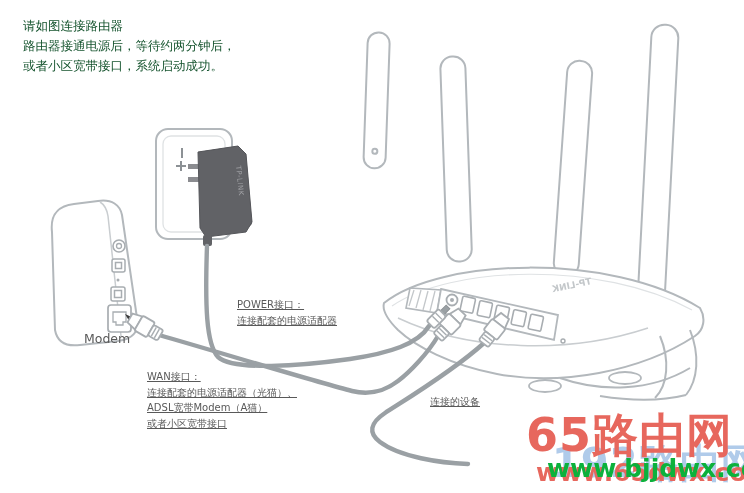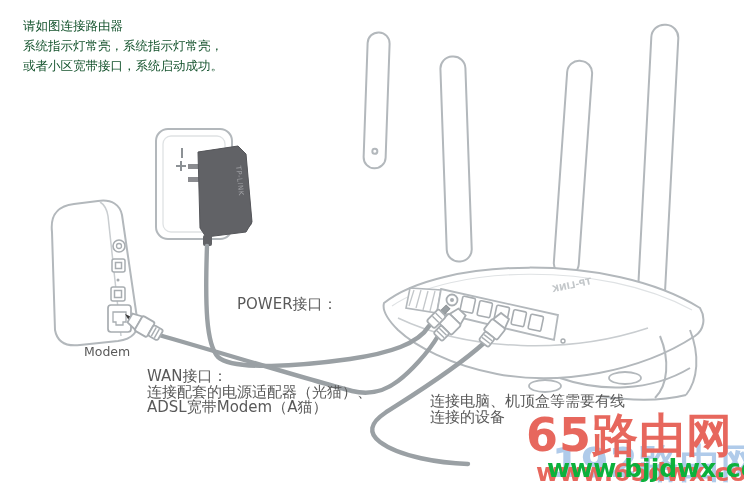--- a/index.html
+++ b/index.html
@@ -4,23 +4,23 @@
 <style>
   html,body{margin:0;padding:0;background:#ffffff;}
   #stage{
     position:relative;width:744px;height:493px;overflow:hidden;
     background:#ffffff;
     font-family:"DejaVu Sans","Liberation Sans",sans-serif;
   }
   #art{position:absolute;left:0;top:0;width:744px;height:493px;}
   .txt{position:absolute;color:#595959;}
   .intro{left:23px;top:16px;font-size:12.5px;line-height:20px;color:#14532d;}
-  .lbl{font-size:15px;line-height:15.5px;color:#595959;}
+  .lbl{font-size:10px;line-height:15.5px;color:#595959;text-decoration:underline;}
   .lbl .t{display:block;}
-  .modem-label{left:84px;top:344px;font-size:12.5px;color:#595959;}
+  .modem-label{left:84px;top:331px;font-size:12.5px;color:#595959;}
   .power-label{left:237px;top:297px;}
   .wan-label{left:147px;top:369px;}
   .lan-label{left:430px;top:394px;}
   .wm{position:absolute;font-weight:bold;line-height:1;white-space:nowrap;}
   .wm-blue{left:552px;top:443px;font-size:40px;color:#b0cbea;letter-spacing:1px;}
   .wm-red-title{left:526px;top:412px;font-size:46px;color:#e7675d;letter-spacing:1px;}
   .wm-red-url{left:536px;top:460px;font-size:25px;color:#e7675d;}
   .wm-green-url{left:547px;top:456px;font-size:25px;color:#0cb13c;}
 </style>
 </head>
@@ -155,38 +155,39 @@
     </g>
 
     <use href="#rj45" xlink:href="#rj45" transform="translate(130,318) rotate(30)"></use>
     <use href="#rj45" xlink:href="#rj45" transform="translate(462,312) rotate(134)"></use>
     <use href="#rj45" xlink:href="#rj45" transform="translate(505,316) rotate(128)"></use>
     <use href="#barrel" xlink:href="#barrel" transform="translate(448,307) rotate(135)"></use>
   </svg>
 
   <div class="txt intro">
     <div>请如图连接路由器</div>
-    <div>系统指示灯常亮，系统指示灯常亮，</div>
+    <div>路由器接通电源后，等待约两分钟后，</div>
     <div>或者小区宽带接口，系统启动成功。</div>
   </div>
 
   <div class="txt modem-label">Modem</div>
 
   <div class="txt lbl power-label">
     <span class="t">POWER接口：</span>
+    <span class="t">连接配套的电源适配器</span>
   </div>
 
   <div class="txt lbl wan-label">
     <span class="t">WAN接口：</span>
     <span class="t">连接配套的电源适配器（光猫）、</span>
     <span class="t">ADSL宽带Modem（A猫）</span>
+    <span class="t">或者小区宽带接口</span>
   </div>
 
   <div class="txt lbl lan-label">
-    <span class="t">连接电脑、机顶盒等需要有线</span>
     <span class="t">连接的设备</span>
   </div>
 
   <div class="wm wm-blue">192路由网</div>
   <div class="wm wm-red-title">65路由网</div>
   <div class="wm wm-red-url">www.65dwx.com</div>
   <div class="wm wm-green-url">www.bjjdwx.com</div>
 
 </div>
 

